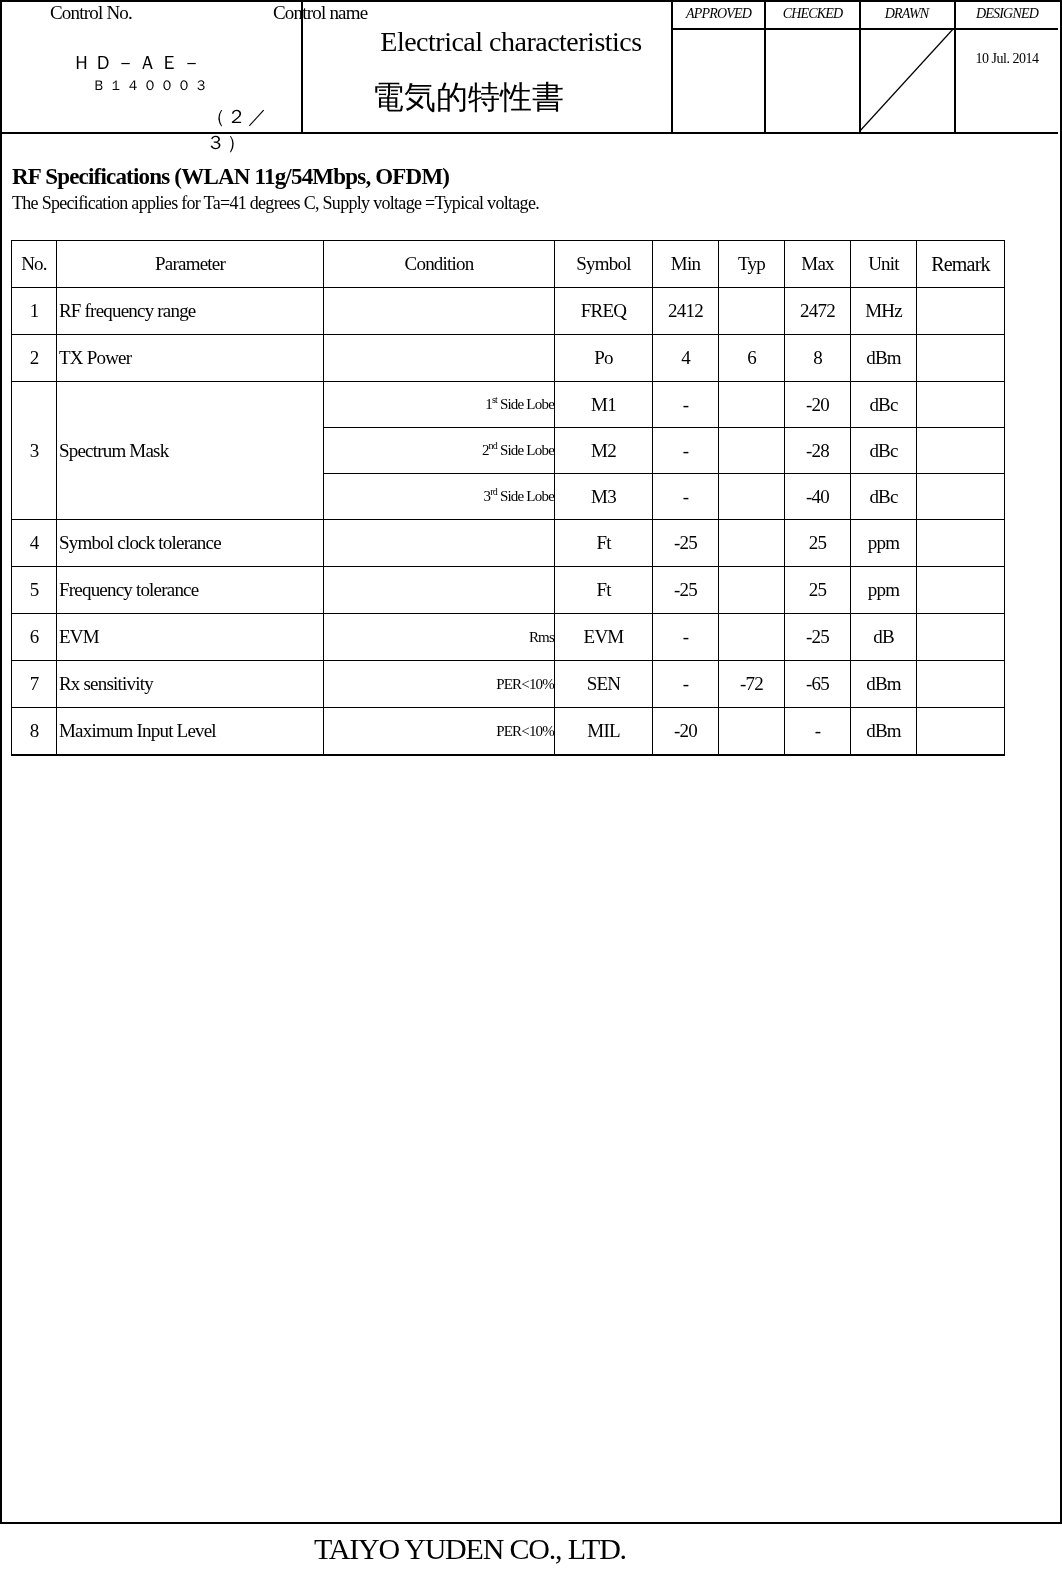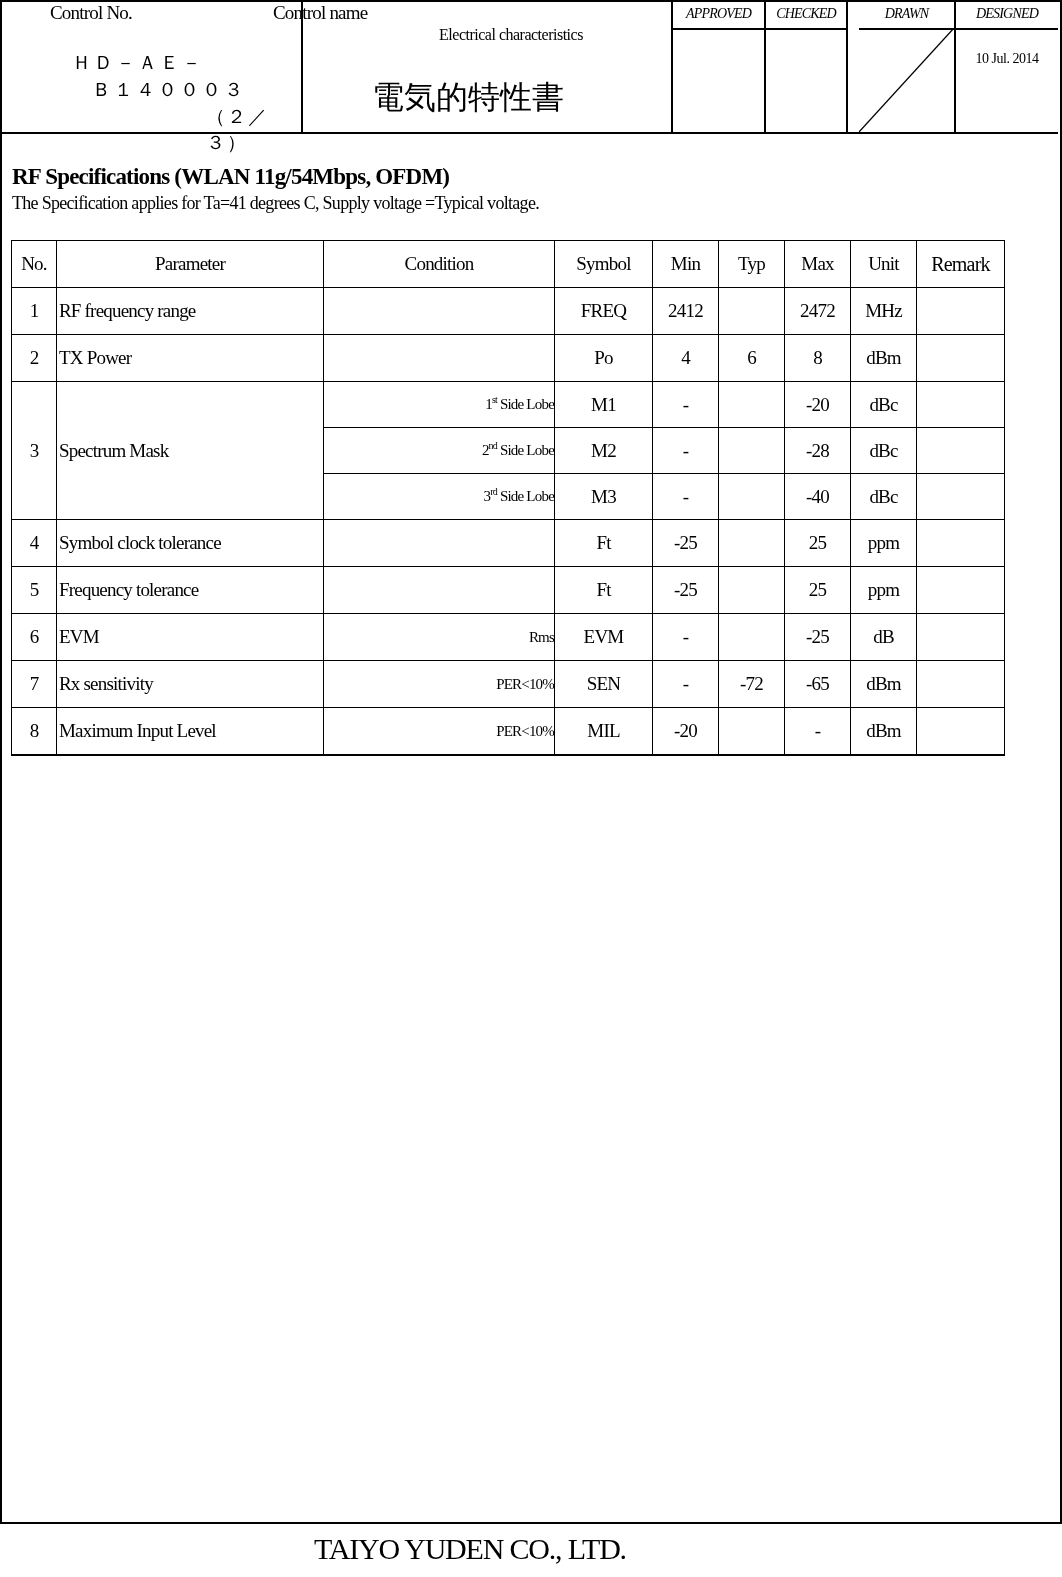--- a/index.html
+++ b/index.html
@@ -4,23 +4,23 @@
 <style>
   html, body { margin: 0; padding: 0; background: #ffffff; }
   body { width: 1062px; height: 1577px; position: relative; font-family: "Liberation Serif", serif; color: #000; overflow: hidden; }
   .frame { position: absolute; left: 0; top: 0; width: 1058px; height: 1520px; border: 2px solid #000; }
   .hdr { position: absolute; left: 0; top: 0; width: 1058px; height: 132px; border-bottom: 2px solid #000; }
   .hdr .cell { position: absolute; top: 0; height: 132px; box-sizing: border-box; }
   .c-no { left: 0; width: 263px; border-right: 2px solid #000; margin-left: 40px; }
   .c-name { left: 263px; width: 410px; border-right: 2px solid #000; }
   .lbl { position: absolute; left: 10px; top: 2px; font-size: 19px; letter-spacing: -0.8px; }
   .ctrl-no-1 { position: absolute; left: 32px; top: 50px; font-size: 19px; letter-spacing: 3px; }
-  .ctrl-no-2 { position: absolute; left: 52px; top: 77px; font-size: 19px; letter-spacing: 3px; }
+  .ctrl-no-2 { position: absolute; left: 52px; top: 77px; font-size: 14px; letter-spacing: 3px; }
   .ctrl-no-3 { position: absolute; left: 166px; top: 104px; font-size: 19px; letter-spacing: 2px; }
-  .name-en { position: absolute; left: 0; width: 472px; top: 26px; text-align: center; font-size: 16px; letter-spacing: -0.5px; padding-left: 12px; }
+  .name-en { position: absolute; left: 0; width: 472px; top: 26px; text-align: center; font-size: 28px; letter-spacing: -0.5px; padding-left: 12px; }
   .name-jp { position: absolute; left: 0; width: 410px; top: 76px; text-align: center; font-size: 32px; font-family: Liberation Serif, serif; font-weight: normal; }
   .approvals { position: absolute; left: 673px; top: 0; width: 385px; height: 132px; }
   .ap { position: absolute; top: 0; height: 132px; box-sizing: border-box; border-right: 2px solid #000; }
   .ap:last-child { border-right: none; }
   .ap .ap-title { height: 28px; border-bottom: 2px solid #000; text-align: center; font-size: 14px; line-height: 28px; letter-spacing: -0.8px; font-style: italic; }
   .ap .ap-val { text-align: center; font-size: 14px; padding-top: 21px; letter-spacing: -0.5px; }
   .diag { position: absolute; left: 0; top: 28px; }
   .section-title { position: absolute; left: 12px; top: 164px; font-size: 23px; font-weight: bold; letter-spacing: -0.8px; }
   .section-sub { position: absolute; left: 12px; top: 193px; font-size: 18px; letter-spacing: -0.7px; }
   table.spec { position: absolute; left: 11px; top: 240px; border-collapse: collapse; }
@@ -50,21 +50,21 @@
   <div class="cell c-name">
     <span class="lbl">Control name</span>
     <div class="name-en">Electrical characteristics</div>
     <div class="name-jp">電気的特性書</div>
   </div>
   <div class="approvals">
     <div class="ap" style="left:0;width:93px;">
       <div class="ap-title">APPROVED</div>
       <div class="ap-val"></div>
     </div>
-    <div class="ap" style="left:93px;width:82px;">
+    <div class="ap" style="left:93px;width:95px;">
       <div class="ap-title">CHECKED</div>
       <div class="ap-val"></div>
     </div>
     <div class="ap" style="left:186px;width:97px;">
       <div class="ap-title">DRAWN</div>
       <svg class="diag" width="95" height="104">
         <line x1="0" y1="104" x2="95" y2="0" stroke="#000" stroke-width="1.3"></line>
       </svg>
     </div>
     <div class="ap" style="left:283px;width:102px;">

